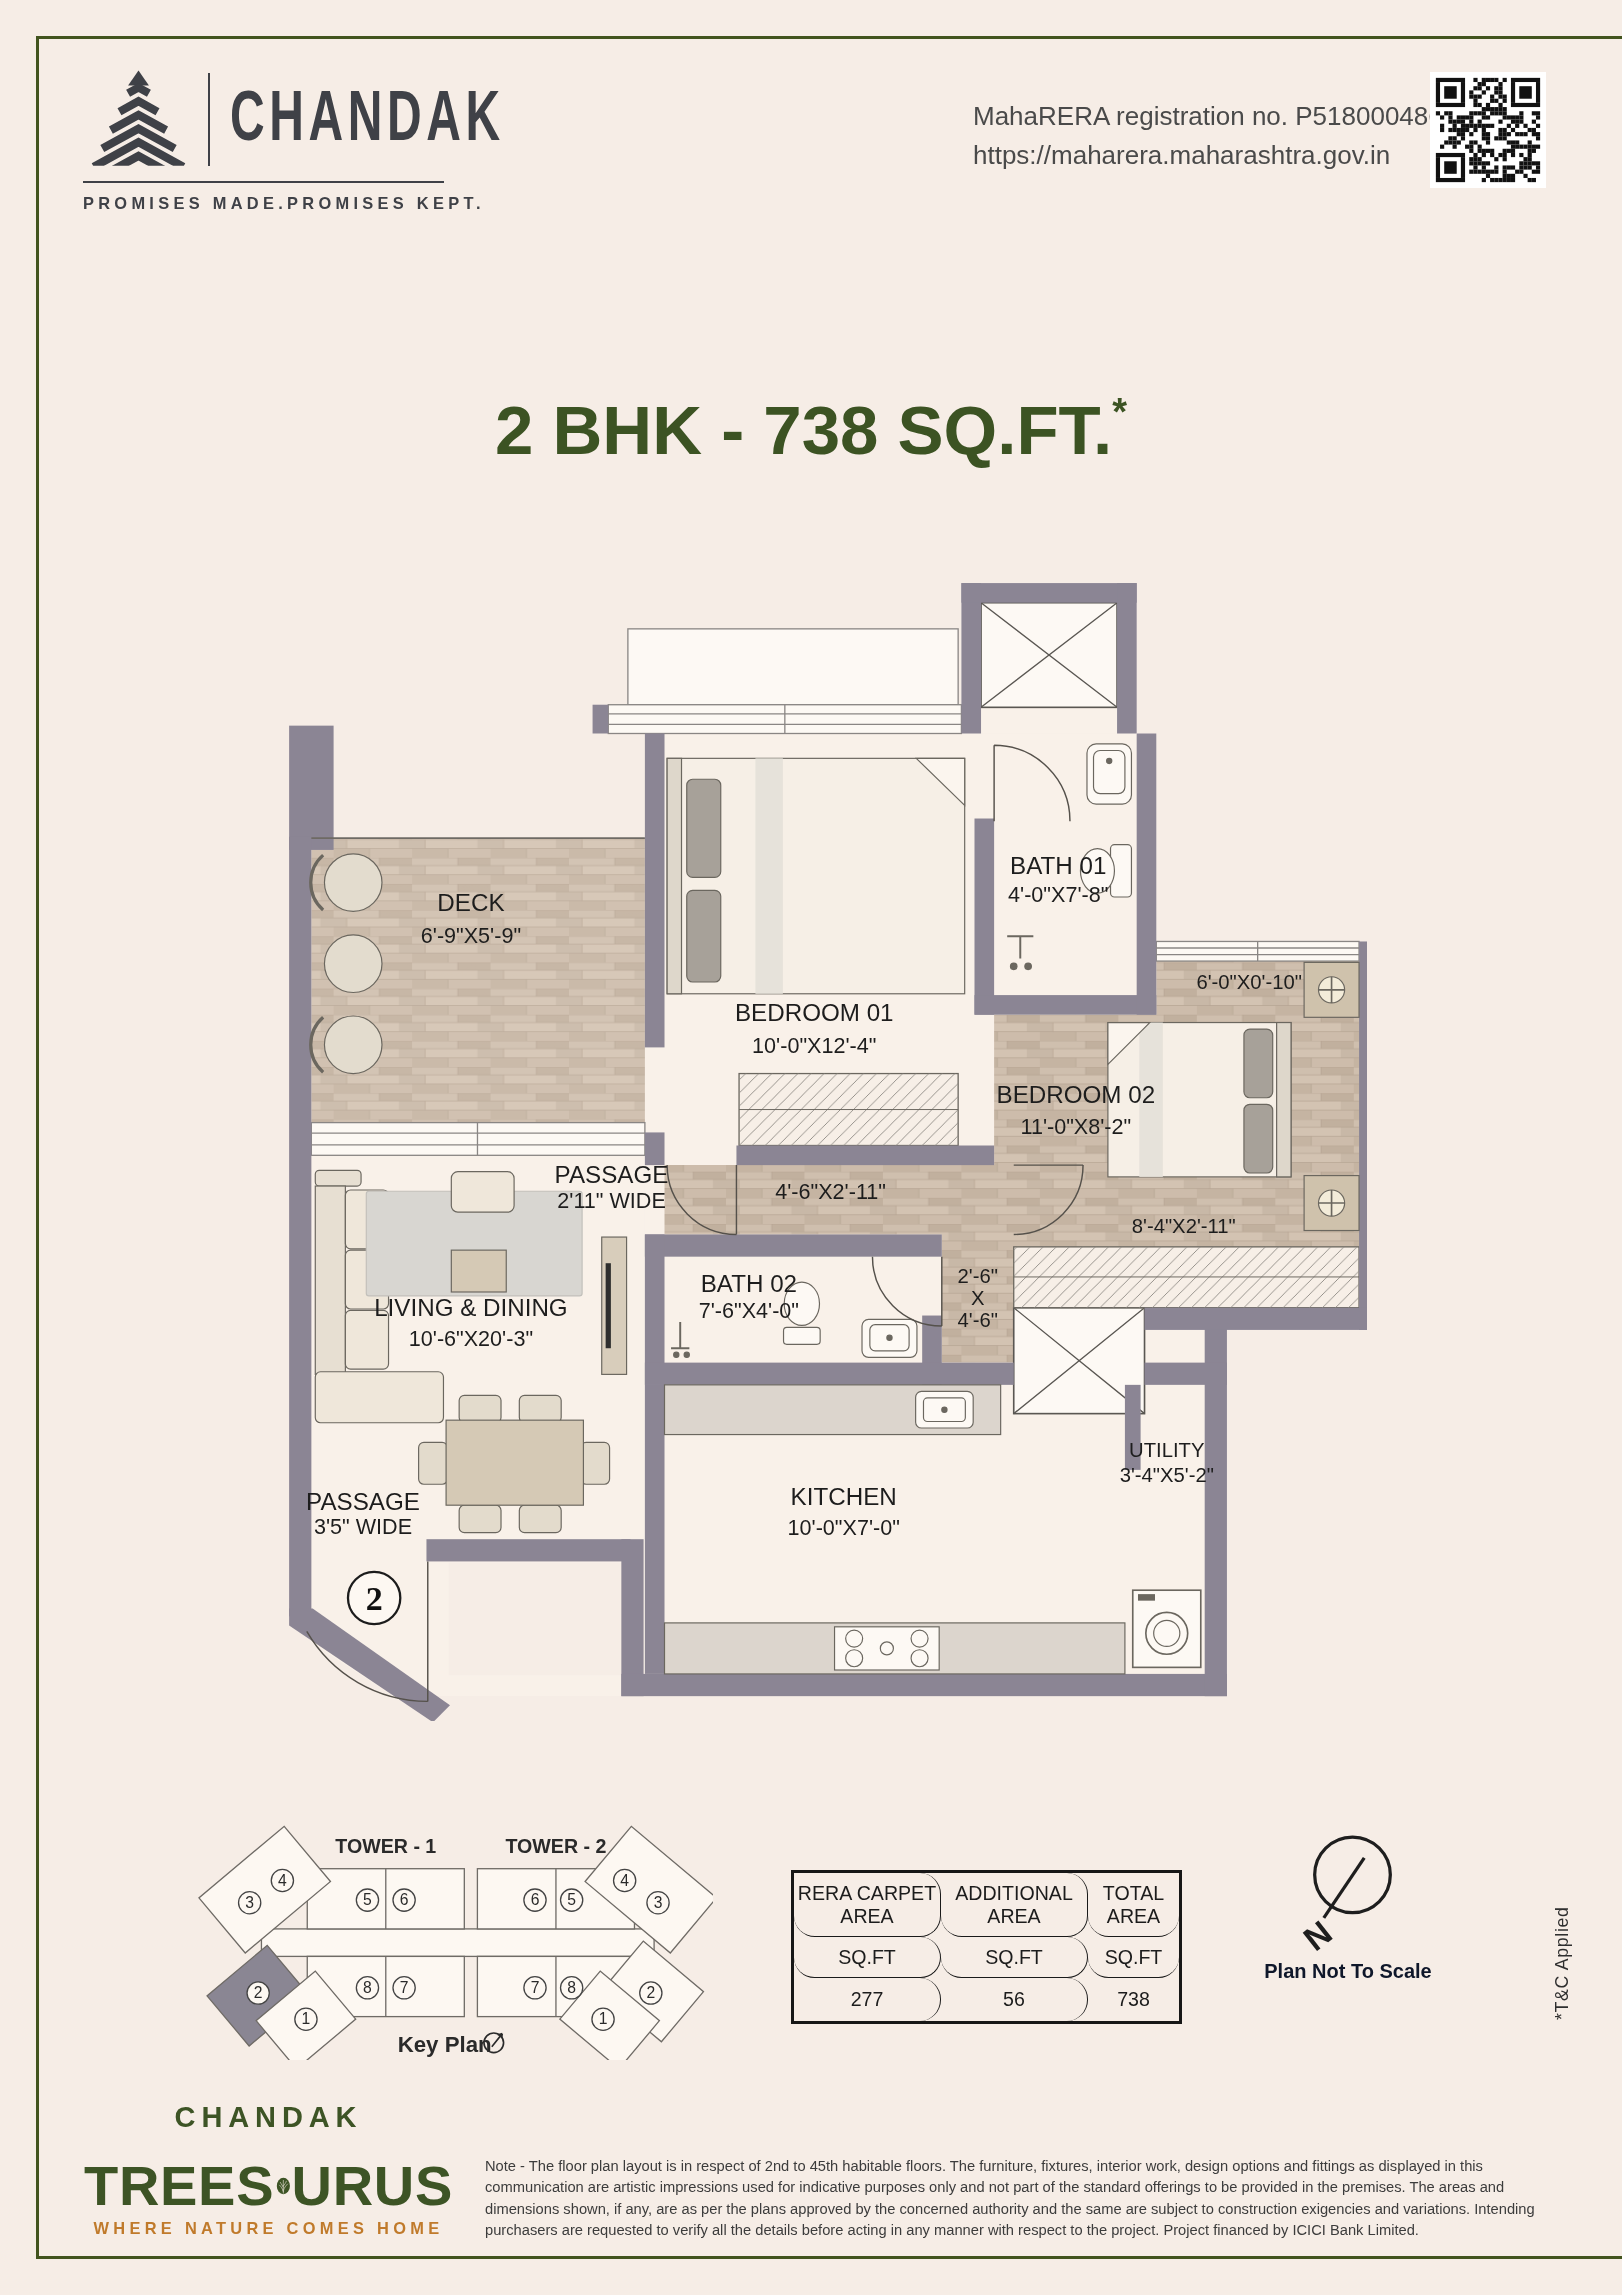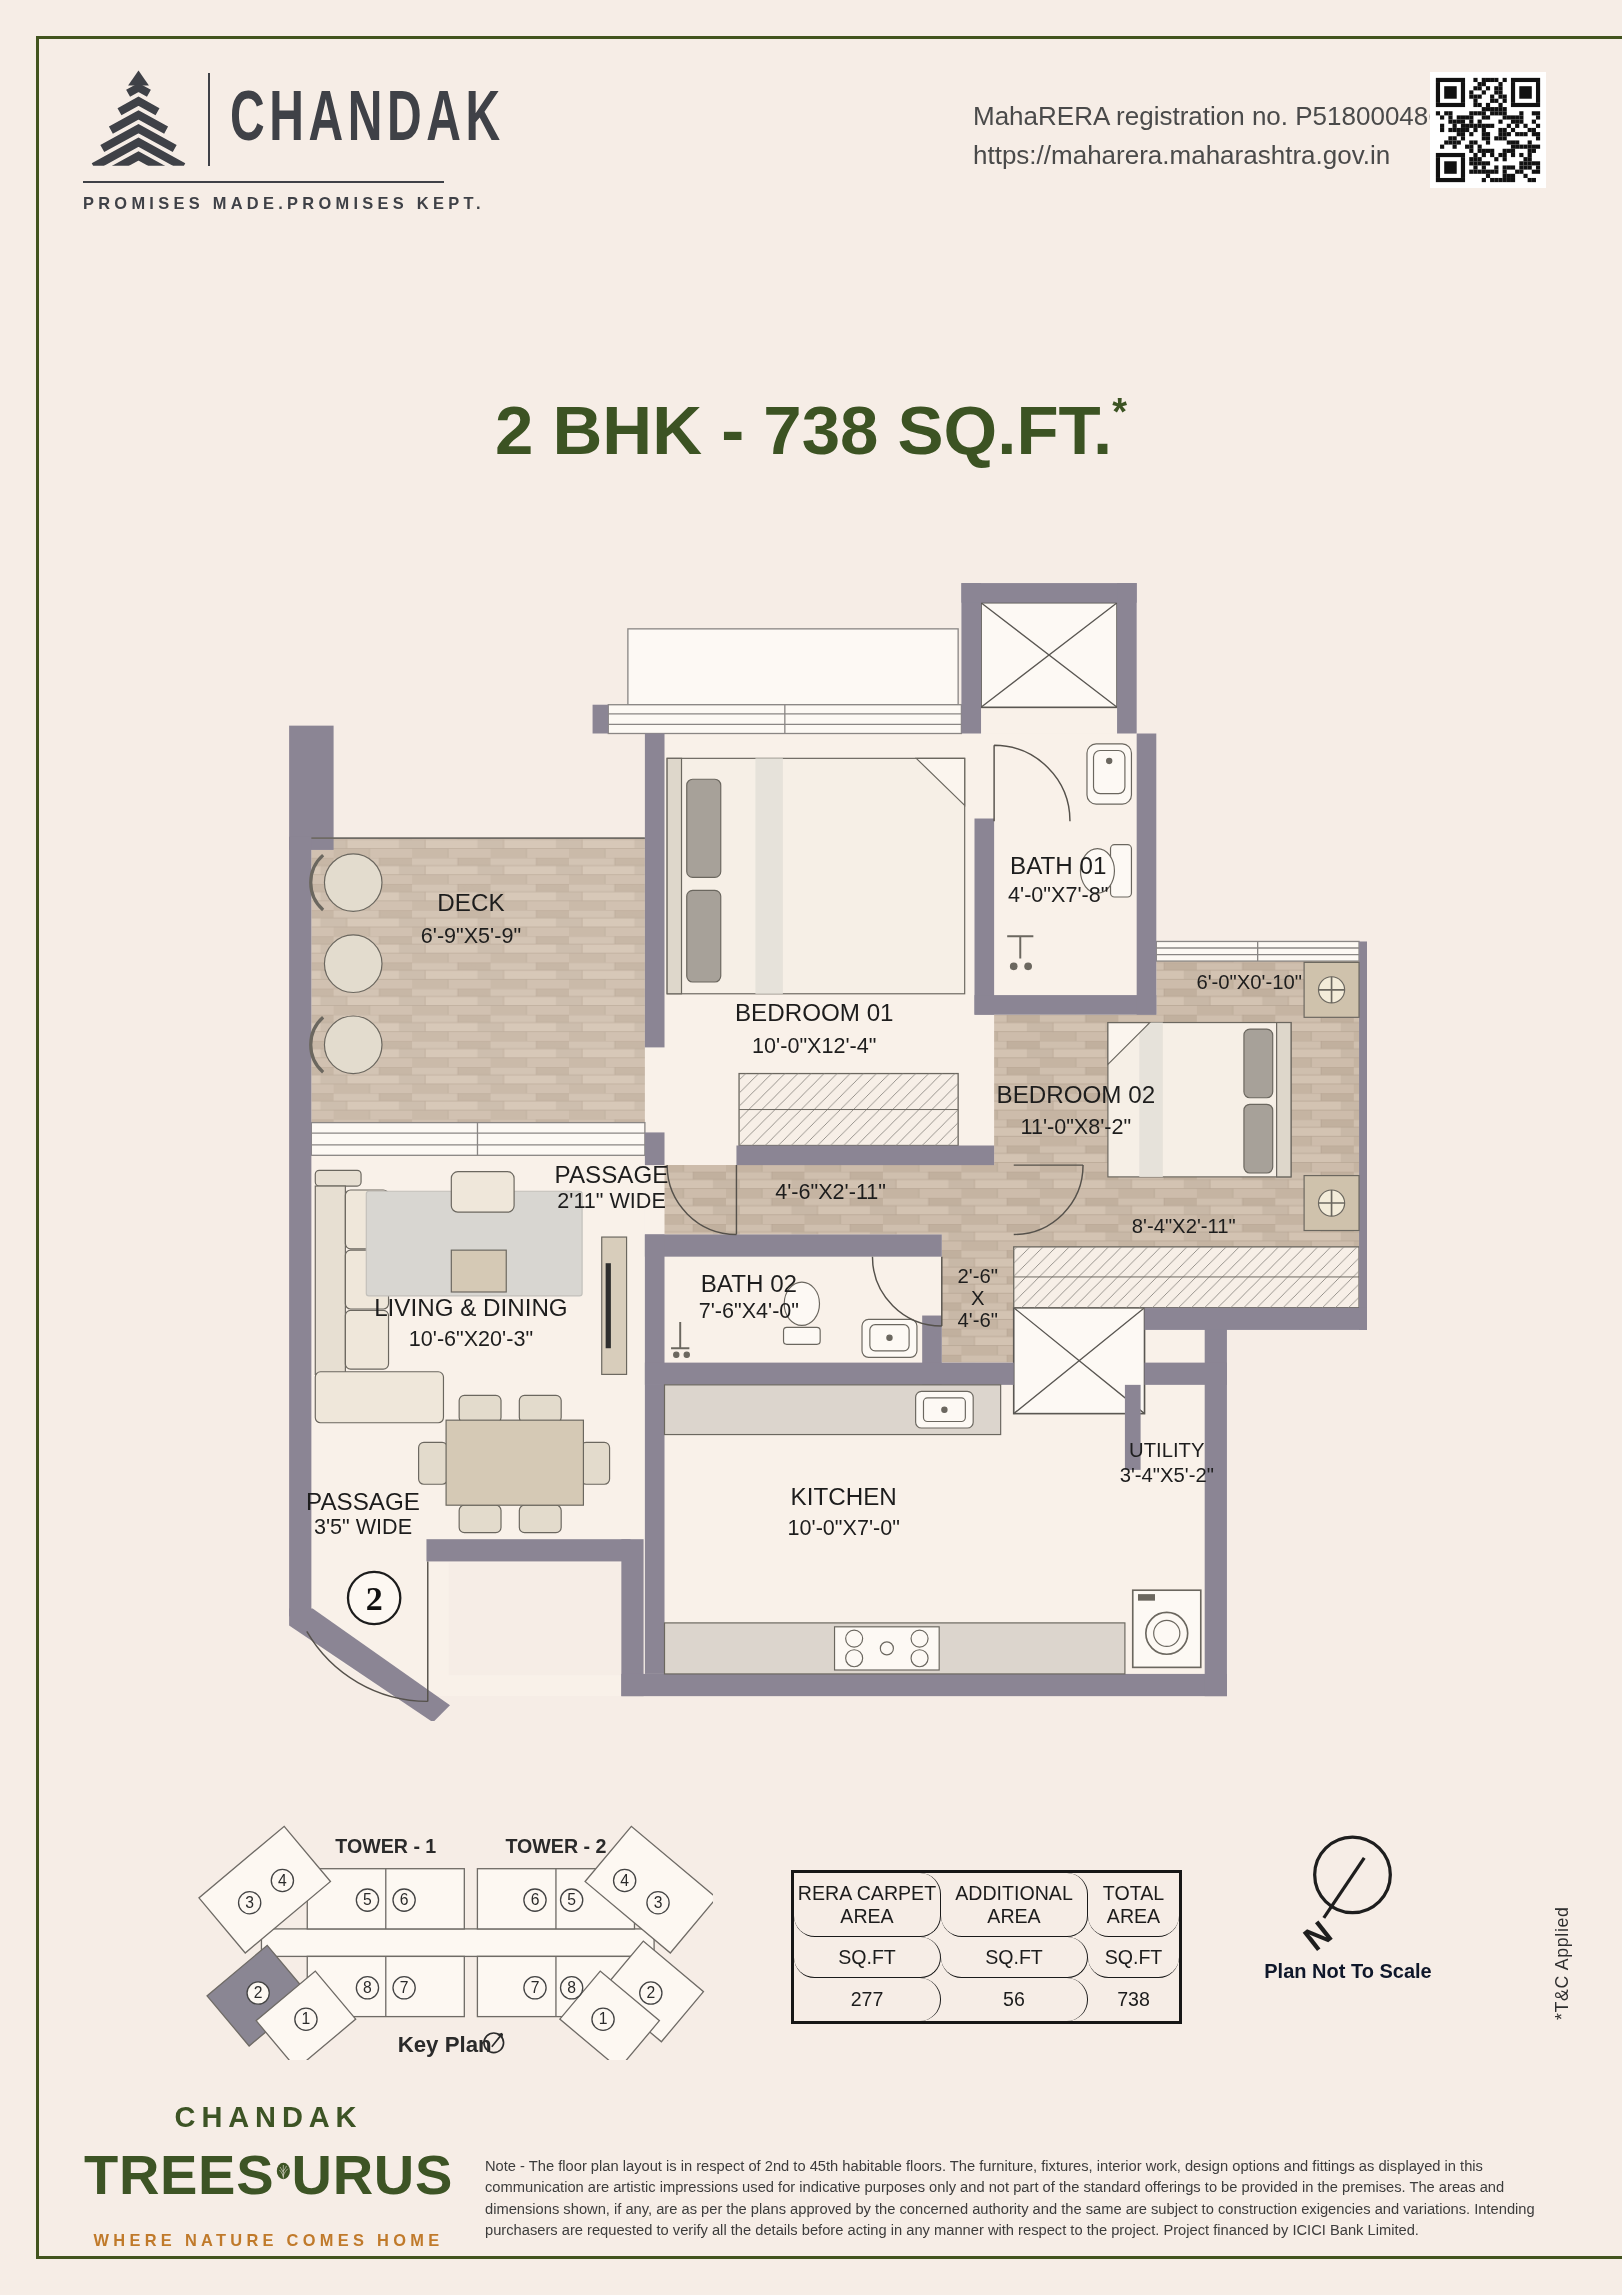--- a/index.html
+++ b/index.html
@@ -34,23 +34,23 @@
   #area-table div:nth-child(3n){border-right:none;}
   #area-table div:nth-child(n+7){border-bottom:none;}
   
   #compass{position:absolute;left:1287px;top:1824px;}
   #plan-scale-note{position:absolute;left:1253px;top:1960px;width:190px;text-align:center;font-weight:bold;font-size:20px;color:#0f172a;}
   #tnc{position:absolute;left:1552px;top:1863px;height:157px;writing-mode:vertical-rl;transform:rotate(180deg);
        font-size:17.7px;color:#2f2f2f;letter-spacing:0.7px;}
   
   #footer-logo{position:absolute;left:84px;top:2101px;width:369px;text-align:center;}
   #footer-logo .l1{font-size:29px;font-weight:bold;letter-spacing:5.9px;color:var(--logo-green,#3d5425);}
-  #footer-logo .l2{display:flex;align-items:flex-start;justify-content:center;margin-top:8px;
+  #footer-logo .l2{display:flex;align-items:center;justify-content:center;margin-top:19px;
                    font-size:56px;font-weight:bold;letter-spacing:0.7px;color:var(--logo-green,#3d5425);}
-  #footer-logo .l3{margin-top:24px;font-size:16.4px;font-weight:bold;letter-spacing:4.3px;color:var(--logo-orange,#c07a2b);}
+  #footer-logo .l3{margin-top:1px;font-size:16.4px;font-weight:bold;letter-spacing:4.3px;color:var(--logo-orange,#c07a2b);}
   #footer-note{position:absolute;left:485px;top:2156px;width:1052px;font-size:14.7px;line-height:1.45;color:#3c3c3c;font-weight:500;}
 </style>
 </head>
 <body>
 
 <div id="page">
   <div id="frame"></div>
 
   <div>
     <svg id="logo-block" width="111" height="99" viewBox="0 0 170 152">

